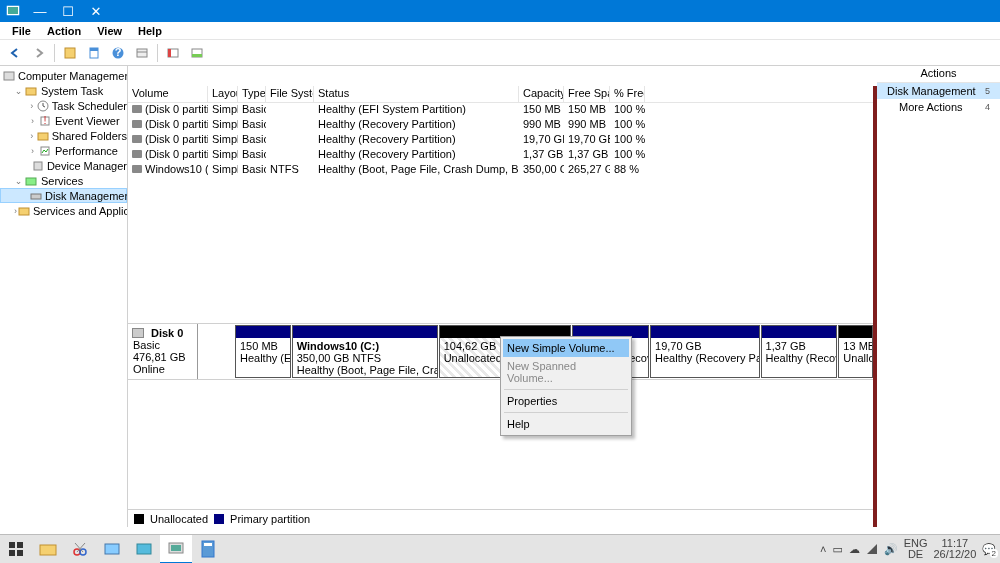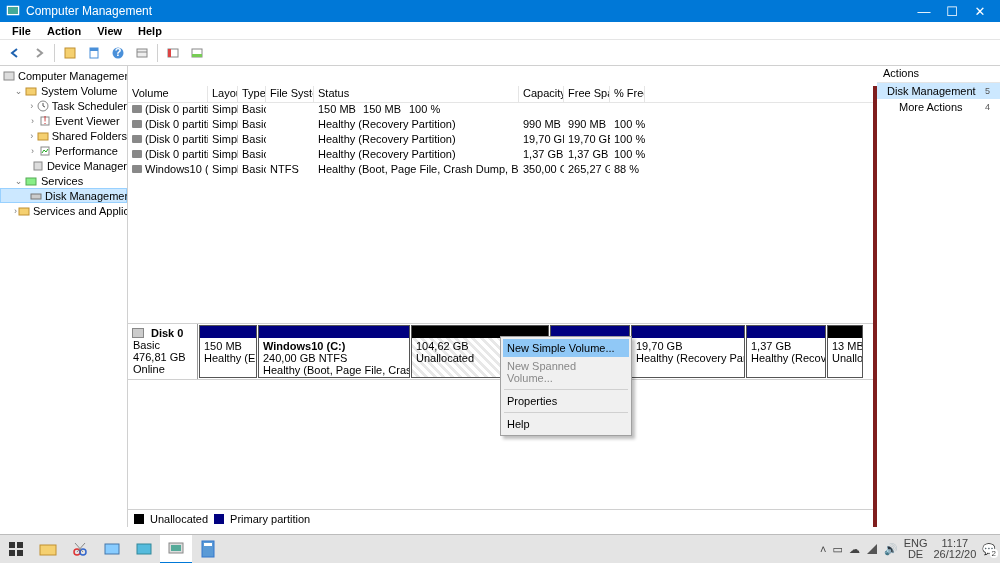--- a/index.html
+++ b/index.html
@@ -31,36 +31,36 @@
 .vols { height: 238px; border-bottom: 1px solid #d0d0d0; overflow: hidden; }
 .vols .hdr { display: flex; background: #fff; height: 17px; border-bottom: 1px solid #e5e5e5; }
 .vols .hdr span { border-right: 1px solid #e5e5e5; padding: 1px 4px; overflow: hidden; white-space: nowrap; }
 .vols .vrow { display: flex; height: 15px; }
 .vols .vrow span { padding: 0 4px; overflow: hidden; white-space: nowrap; }
 .c-vol{width:80px} .c-lay{width:30px} .c-typ{width:28px} .c-fs{width:48px} .c-st{width:205px} .c-cap{width:45px;text-align:right} .c-fr{width:46px;text-align:right} .c-pf{width:35px}
 .vols .hdr .c-cap,.vols .hdr .c-fr{text-align:right}
 .disk-ico{width:10px;height:8px;background:#888;display:inline-block;margin-right:3px;border-radius:1px}
 
 .graphical { flex: 1; padding: 0; overflow: hidden; position: relative; }
-.diskrow { display: flex; height: 56px; border-bottom: 1px solid #d0d0d0; }
+.diskrow { display: flex; height: 56px; border-bottom: 1px solid #d0d0d0; gap: 36px; }
 .diskinfo { width: 70px; border-right: 1px solid #999; padding: 3px 5px; position: relative; }
 .diskinfo .dicon{position:absolute;top:4px;left:4px;width:12px;height:10px;background:#ccc;border:1px solid #888}
 .diskinfo .dtxt{margin-left:0}
 .parts { flex: 1; display: flex; gap: 1px; padding: 1px 0 1px 1px; overflow: hidden; }
 .part { border: 1px solid #555; display: flex; flex-direction: column; overflow: hidden; min-width: 0; }
 .part .pbar { height: 12px; }
 .part .pbody { padding: 2px 4px; font-size: 10.5px; line-height: 12px; white-space: nowrap; overflow: hidden; }
 .bar-pri{background:#000080}.bar-unalloc{background:#000}
 .hatch{background:repeating-linear-gradient(45deg,#fff,#fff 3px,#e8e8e8 3px,#e8e8e8 6px)}
 
 .legend { height: 18px; border-top: 1px solid #d0d0d0; display: flex; align-items: center; padding: 0 6px; gap: 6px; position: absolute; bottom: 0; left: 0; right: 0; background: #fff; }
 .legend .sw { width: 10px; height: 10px; display: inline-block; }
 
 .actions { width: 123px; }
-.actions .ahdr { height: 17px; background: #fff; border-bottom: 1px solid #e5e5e5; padding: 1px 6px; font-weight: normal; }
+.actions .ahdr { height: 17px; background: #fff; border-bottom: 1px solid #e5e5e5; padding: 1px 6px; font-weight: normal; text-align: center; }
 .actions .arow { padding: 2px 10px; display: flex; align-items: center; }
 .actions .asel { background: #cce8ff; }
 .actions .arr { margin-left: auto; color: #555; font-size: 9px; }
 
 .ctxmenu { position: absolute; top: 336px; left: 500px; width: 132px; background: #f0f0f0; border: 1px solid #a0a0a0; box-shadow: 3px 3px 3px rgba(0,0,0,.25); padding: 2px; z-index: 100; }
 .ctxmenu .mi { padding: 3px 4px; }
 .ctxmenu .mi.hi { background: #90c8f6; }
 .ctxmenu .mi.dis { color: #888; }
 .ctxmenu .msep { height: 1px; background: #d0d0d0; margin: 2px 1px; }
 
@@ -75,21 +75,20 @@
 </head>
 <body>
 
 <div class="titlebar">
   <span class="icon">
     <svg width="14" height="14">
         <rect x="1" y="2" width="12" height="9" fill="#fff" stroke="#fff" stroke-width="0.5"></rect>
         <rect x="2" y="3" width="10" height="7" fill="#4a9"></rect>
       </svg>
   </span>
-  <span class="title">Computer Management</span>
   <span class="winbtn">—</span>
   <span class="winbtn">☐</span>
   <span class="winbtn">✕</span>
 </div>
 
 <div class="menubar">
   <span>File</span>
   <span>Action</span>
   <span>View</span>
   <span>Help</span>
@@ -157,21 +156,21 @@
         </span>
         <span>Computer Management (Local)</span>
       </div>
     <div class="row ind1">
         <span class="exp">⌄</span>
         <span class="ticon">
           <svg width="12" height="12">
             <rect x="1" y="3" width="10" height="7" fill="#f5d070" stroke="#c09030"></rect>
           </svg>
         </span>
-        <span>System Volume</span>
+        <span>System Task</span>
       </div>
     <div class="row ind2">
         <span class="exp">›</span>
         <span class="ticon">
           <svg width="12" height="12">
             <circle cx="6" cy="6" r="5" fill="#fff" stroke="#888"></circle>
             <path d="M6 6 L6 3 M6 6 L8 7" stroke="#555"></path>
           </svg>
         </span>
         <span>Task Scheduler</span>
@@ -254,20 +253,21 @@
         <span class="c-cap">Capacity</span>
         <span class="c-fr">Free Space</span>
         <span class="c-pf">% Free</span>
       </div>
       <div id="volrows">
           <div class="vrow">
             <span class="c-vol"><span class="disk-ico"></span>(Disk 0 partition 1)</span>
             <span class="c-lay">Simple</span>
             <span class="c-typ">Basic</span>
             <span class="c-fs"></span>
+            <span class="c-st">Healthy (EFI System Partition)</span>
             <span class="c-cap">150 MB</span>
             <span class="c-fr">150 MB</span>
             <span class="c-pf">100 %</span>
           </div>
           <div class="vrow">
             <span class="c-vol"><span class="disk-ico"></span>(Disk 0 partition 4)</span>
             <span class="c-lay">Simple</span>
             <span class="c-typ">Basic</span>
             <span class="c-fs"></span>
             <span class="c-st">Healthy (Recovery Partition)</span>
@@ -324,21 +324,21 @@
               <div class="pbar bar-pri"></div>
               <div class="pbody">
                 <div>150 MB</div>
                 <div>Healthy (EFI S</div>
               </div>
             </div>
             <div class="part" style="width: 152px;">
               <div class="pbar bar-pri"></div>
               <div class="pbody">
                 <div style="font-weight:bold">Windows10  (C:)</div>
-                <div>240,00 GB NTFS</div>
+                <div>350,00 GB NTFS</div>
                 <div>Healthy (Boot, Page File, Crash Dump, Ba</div>
               </div>
             </div>
             <div class="part hatch" style="width: 138px;">
               <div class="pbar bar-unalloc"></div>
               <div class="pbody">
                 <div>104,62 GB</div>
                 <div>Unallocated</div>
               </div>
             </div>

